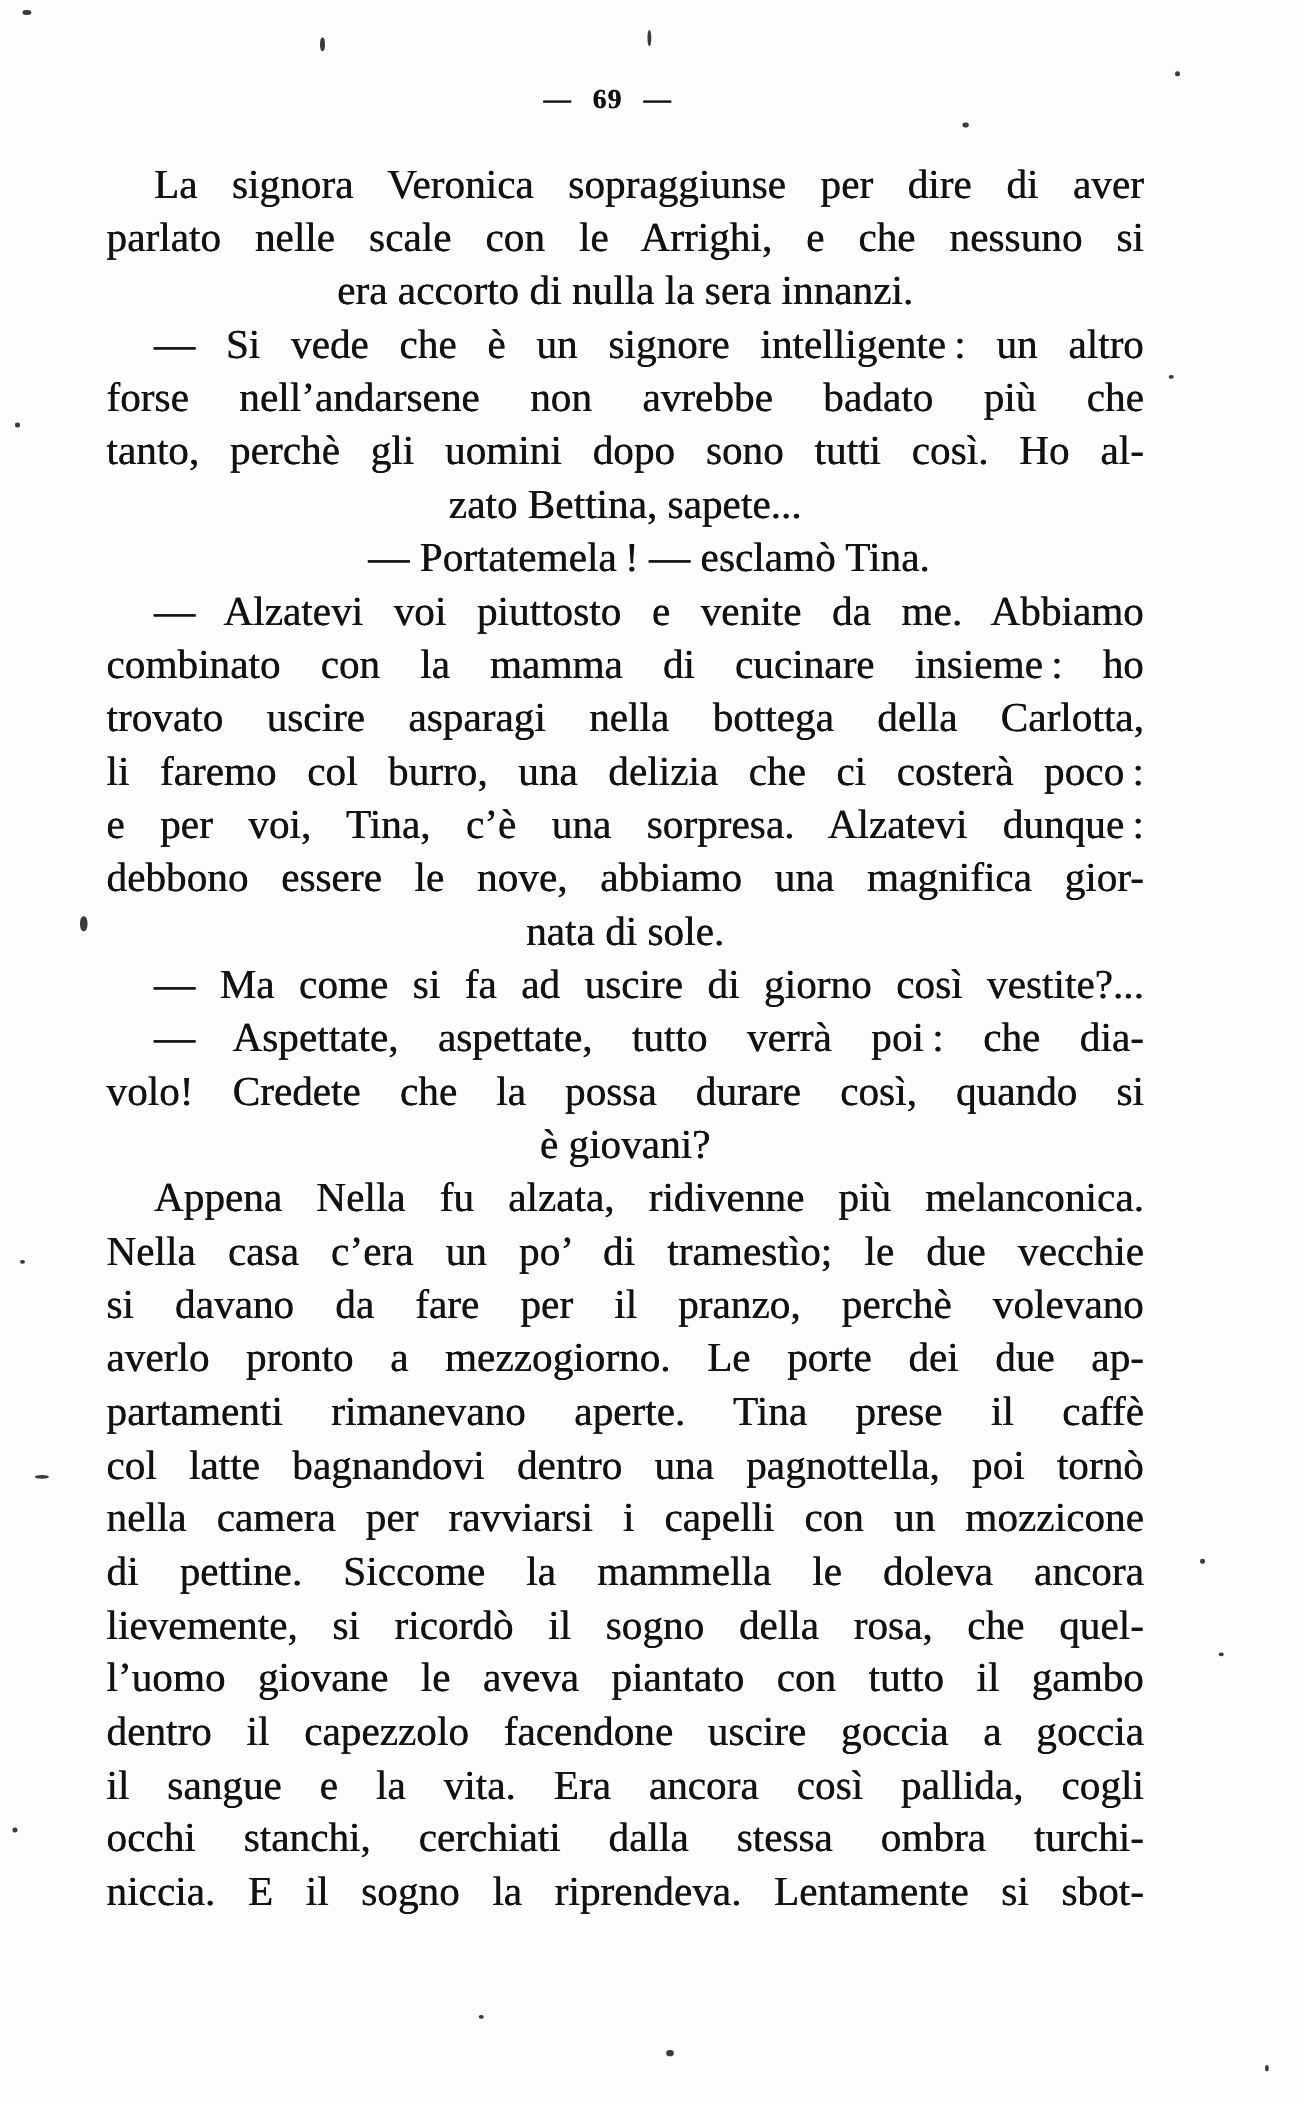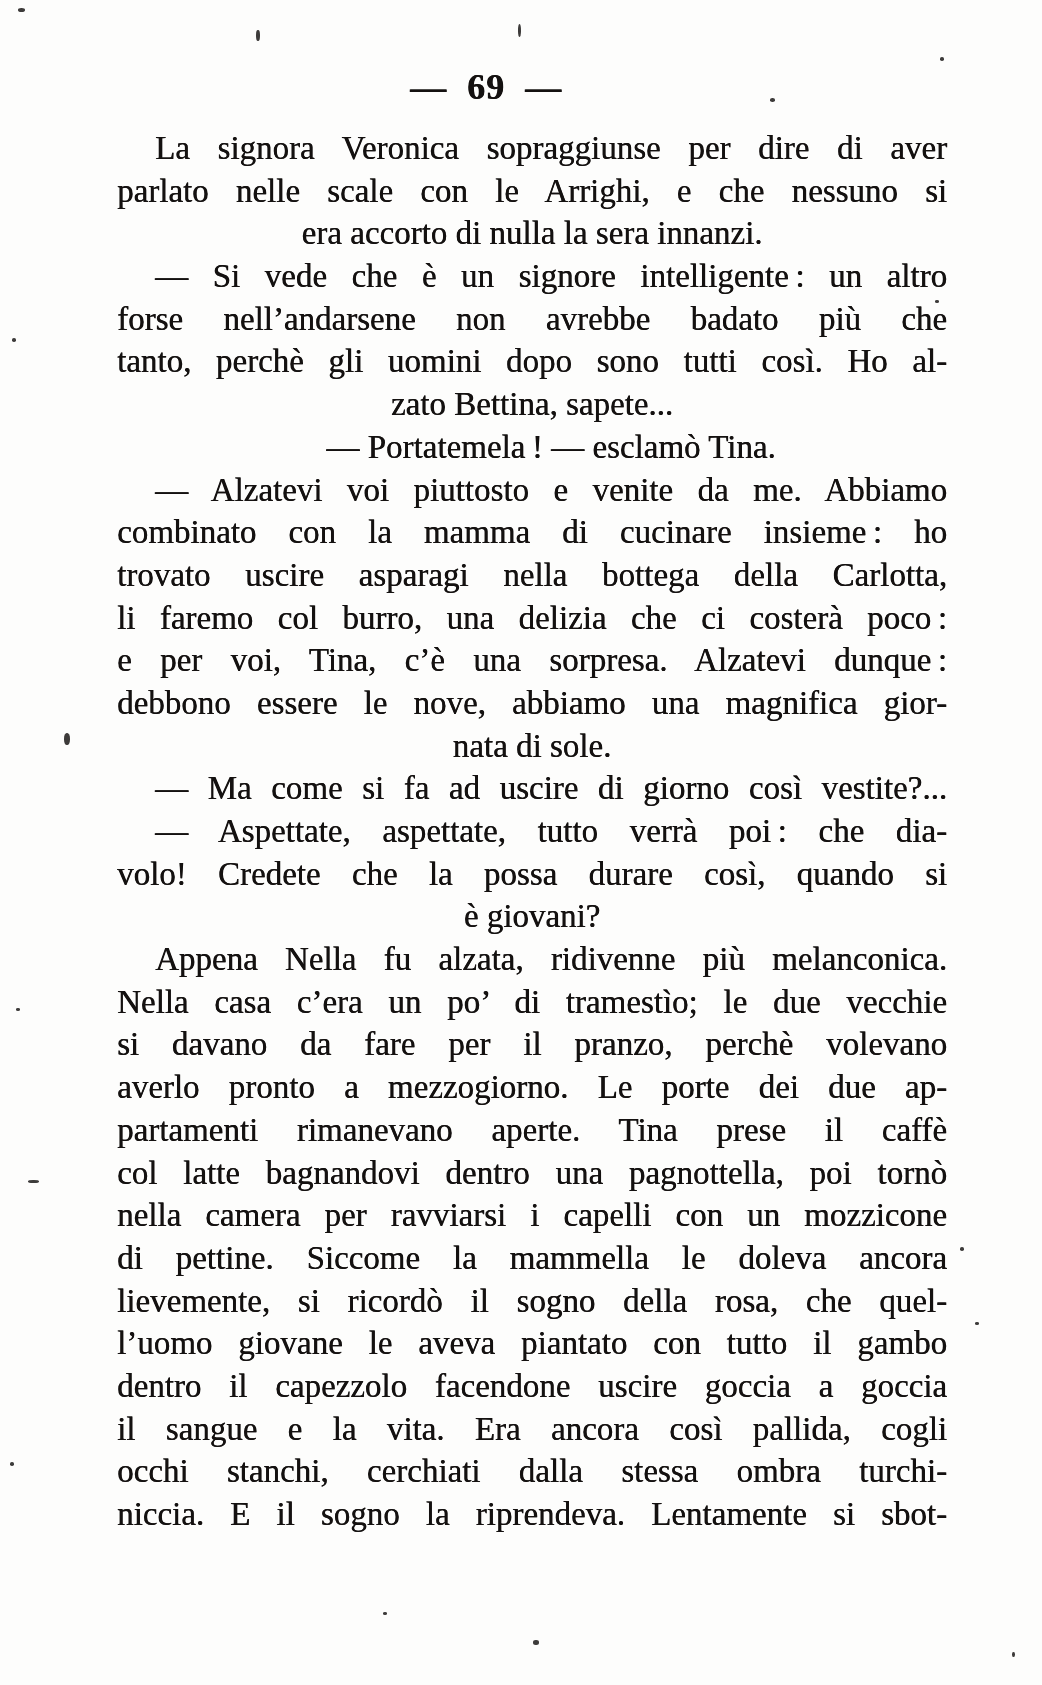--- a/index.html
+++ b/index.html
@@ -12,26 +12,26 @@
     position:relative;width:1042px;height:1685px;
     background:#fdfdfc;color:#141110;overflow:hidden;
   }
   .running-head{
     position:absolute;top:66px;left:85px;width:830px;
     text-align:center;
   }
   .running-head .pagenum{
     display:inline-block;
     transform:translateX(-14px);
-    font-size:36px;font-weight:bold;
+    font-size:22px;font-weight:bold;
     word-spacing:10px;letter-spacing:1px;
     text-shadow:0.4px 0 0 currentColor;
   }
   .text-block{
-    position:absolute;top:127px;left:85px;width:830px;margin-left:32px;
+    position:absolute;top:127px;left:85px;width:830px;
   }
   .line{
     height:42.7px;line-height:42.7px;
     font-size:33px;
     text-align:center;white-space:pre;
     text-shadow:0.4px 0 0 currentColor;
   }
   .line.fill{
     white-space:normal;
     text-align:justify;

